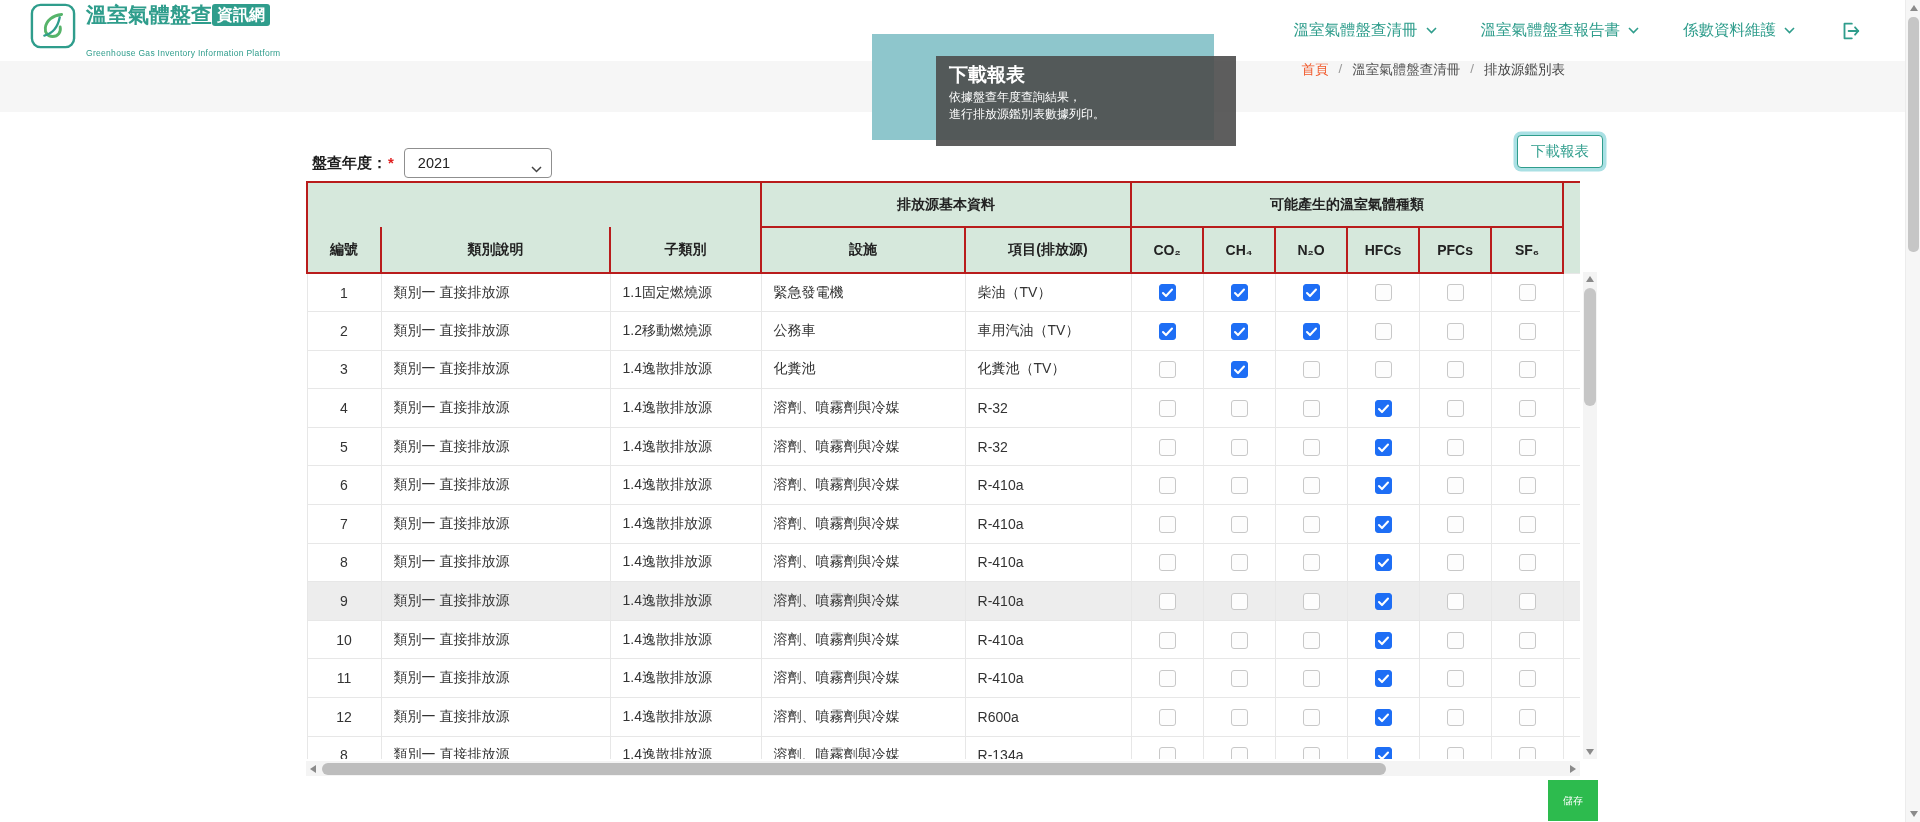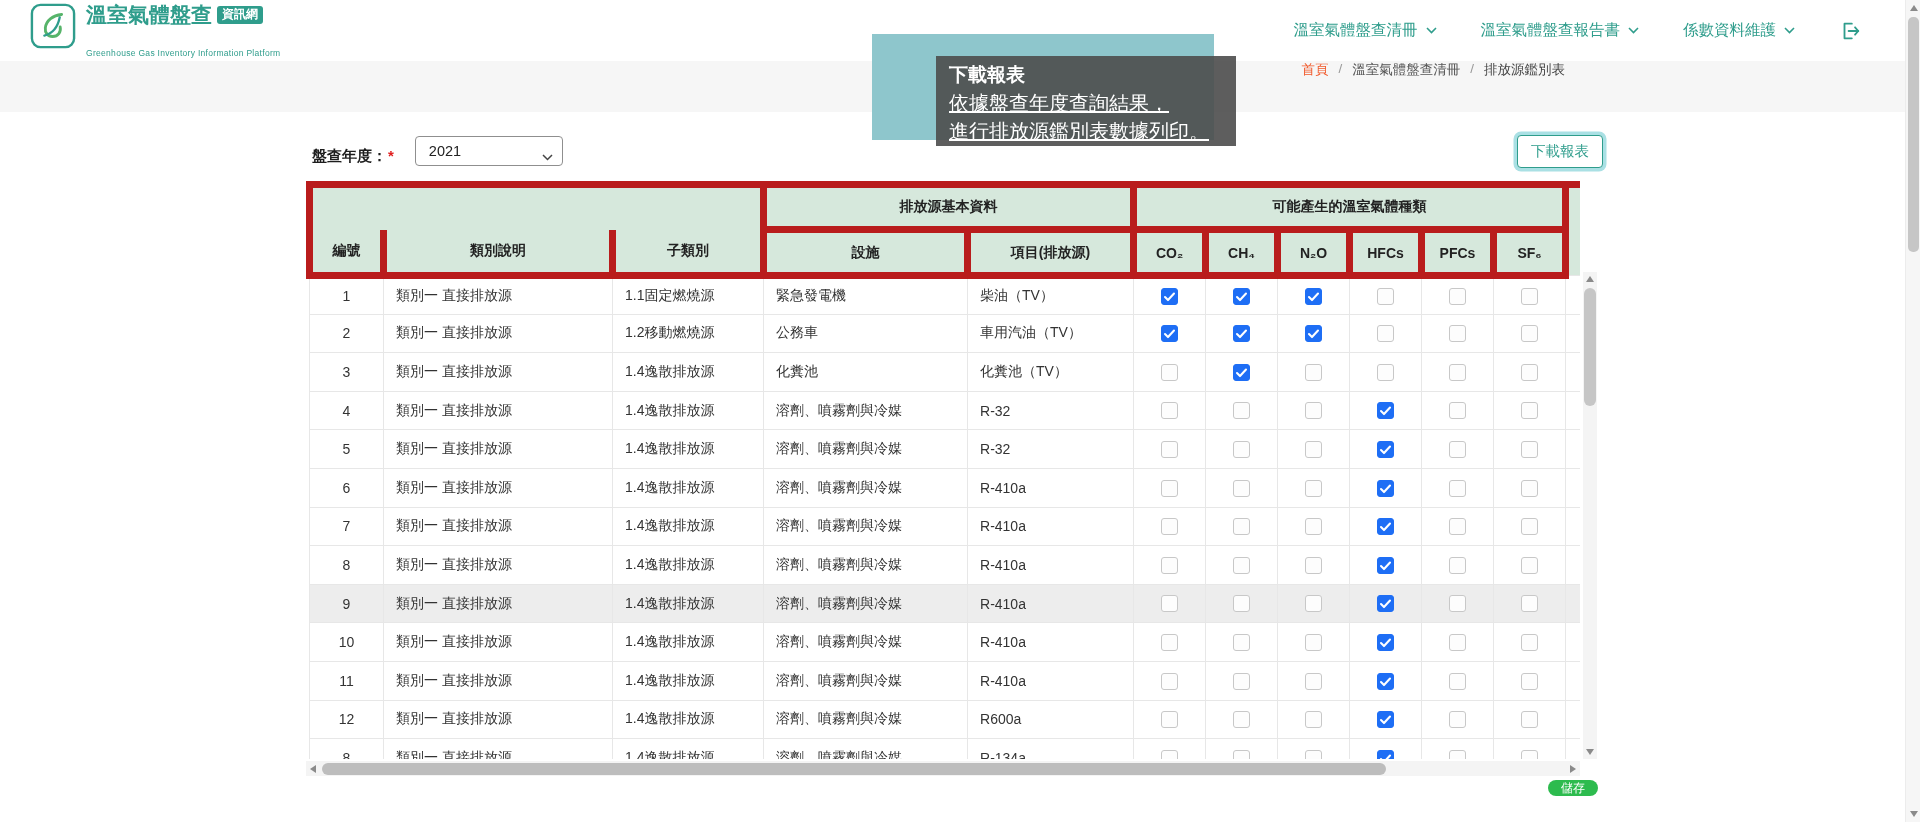--- a/index.html
+++ b/index.html
@@ -6,60 +6,60 @@
   html, body { width:1920px; height:822px; overflow:hidden; }
   body { font-family:"Liberation Sans","DejaVu Sans",sans-serif; background:#fff; color:#333; }
   .page { position:relative; width:1920px; height:822px; background:#fff; }
 
   
   .app-header { position:absolute; top:0; left:0; width:1905px; height:61px; background:#fff;
                 display:flex; align-items:center; justify-content:space-between; padding:0 30px 0 30px; z-index:5; }
   .logo { display:flex; gap:10px; }
   .logo-text { display:flex; flex-direction:column; }
   .logo-title { font-size:21px; font-weight:bold; color:var(--accent,#2f9d8c); display:flex; align-items:center; line-height:1.1; }
-  .logo-badge { background:var(--accent,#2f9d8c); color:#fff; font-size:12px; font-weight:bold; padding:2px 5px; border-radius:3px; margin-left:5px; }
+  .logo-badge { background:var(--accent,#2f9d8c); color:#fff; font-size:16px; font-weight:bold; padding:2px 5px; border-radius:3px; }
   .logo-sub { font-size:8.5px; color:var(--accent,#2f9d8c); letter-spacing:.3px; margin-top:21px; }
   .main-nav { display:flex; align-items:center; gap:44px; padding-right:14px; }
   .nav-item { display:flex; align-items:center; gap:8px; color:var(--accent,#2f9d8c); font-size:15.5px; cursor:pointer; white-space:nowrap; }
   .nav-item svg { display:block; }
   .logout { color:var(--accent,#2f9d8c); display:flex; align-items:center; cursor:pointer; }
 
   
   .crumbbar { position:absolute; top:61px; left:0; width:1905px; height:51px; background:#f6f6f6;
               display:flex; justify-content:flex-end; padding-right:340px; font-size:13.5px; }
   .crumb-home { color:var(--link,#f1592a); cursor:pointer; }
   .crumb-sep { color:#999; margin:0 10px; }
   .crumb { color:#555; cursor:pointer; }
   .crumb.current { color:#444; cursor:default; }
 
   
   .tooltip-teal { position:absolute; left:872px; top:34px; width:342px; height:106px; background:var(--ttteal,#8ec6cc); z-index:20; }
   .tooltip-dark { position:absolute; left:936px; top:56px; width:300px; height:90px; background:rgba(77,77,77,0.9);
                   color:#fff; z-index:21; padding:5px 13px; }
   .tt-title { font-size:19px; font-weight:bold; line-height:1.45; }
-  .tt-line { font-size:20px; line-height:1.42;text-decoration:underline; }
-
-  
-  .filter { position:absolute; left:312px; top:136px; height:30px; display:flex; align-items:flex-end; gap:21px; }
+  .tt-line { font-size:12px; line-height:1.42; }
+
+  
+  .filter { position:absolute; left:312px; top:148px; height:30px; display:flex; align-items:center; gap:10px; }
   .filter-label { font-size:15px; font-weight:bold; color:#1d1d1d; }
   .req { color:#e01e1e; margin-left:1px; }
   .select { position:relative; width:148px; height:30px; border:1px solid #8f8f8f; border-radius:4px; background:#fff;
             display:flex; align-items:center; padding:0 28px 0 13px; font-size:14.5px; color:#222; cursor:pointer; }
   .select .chev { position:absolute; right:9px; top:11px; color:#444; }
   .dl-btn { position:absolute; left:1517px; top:135px; width:86px; height:33px; background:#fff;
             border:1px solid var(--accent,#2f9d8c); border-radius:4px; color:var(--accent,#2f9d8c); font-size:14.5px;
             font-family:inherit; cursor:pointer; box-shadow:0 0 0 3.5px rgba(100,198,206,0.55); }
-  .save-btn { position:absolute; left:1548px; top:780px; width:50px; height:16px; background:var(--save,#2dbb4e);
-              border:none; border-radius:12px; color:#fff; font-size:12px; font-family:inherit; cursor:pointer; }
+  .save-btn { position:absolute; left:1548px; top:780px; width:50px; height:41px; background:var(--save,#2dbb4e);
+              border:none; border-radius:0; color:#fff; font-size:10px; font-family:inherit; cursor:pointer; }
 
   
   .table-viewport { position:absolute; left:306px; top:181px; width:1274px; height:578px; overflow:hidden; background:#fff; }
   table { width:1274px; table-layout:fixed; border-collapse:collapse; }
   th { background:var(--thead,#d6e8dc); font-weight:bold; font-size:14px; color:#222;
-       border:7px solid #b91c1c; text-align:center; vertical-align:middle; }
+       border:2px solid #b91c1c; text-align:center; vertical-align:middle; }
   .group-row th { height:45px; }
   .col-row th { height:46px; }
   th.empty-group { border-bottom:none; }
   th.no-top { border-top:none; }
   td { border:1px solid #e7e7e7; font-size:14px; color:#333; height:38.6px; padding:0 4px 0 12px;
        overflow:hidden; white-space:nowrap; background:#fff; }
   td.center { text-align:center; padding:0; }
   tr.hl td { background:#ededed; }
   .cb { width:17px; height:17px; border:1px solid #c8c8c8; border-radius:3px; background:#fdfdfd;
         display:inline-block; vertical-align:middle; cursor:pointer; }

